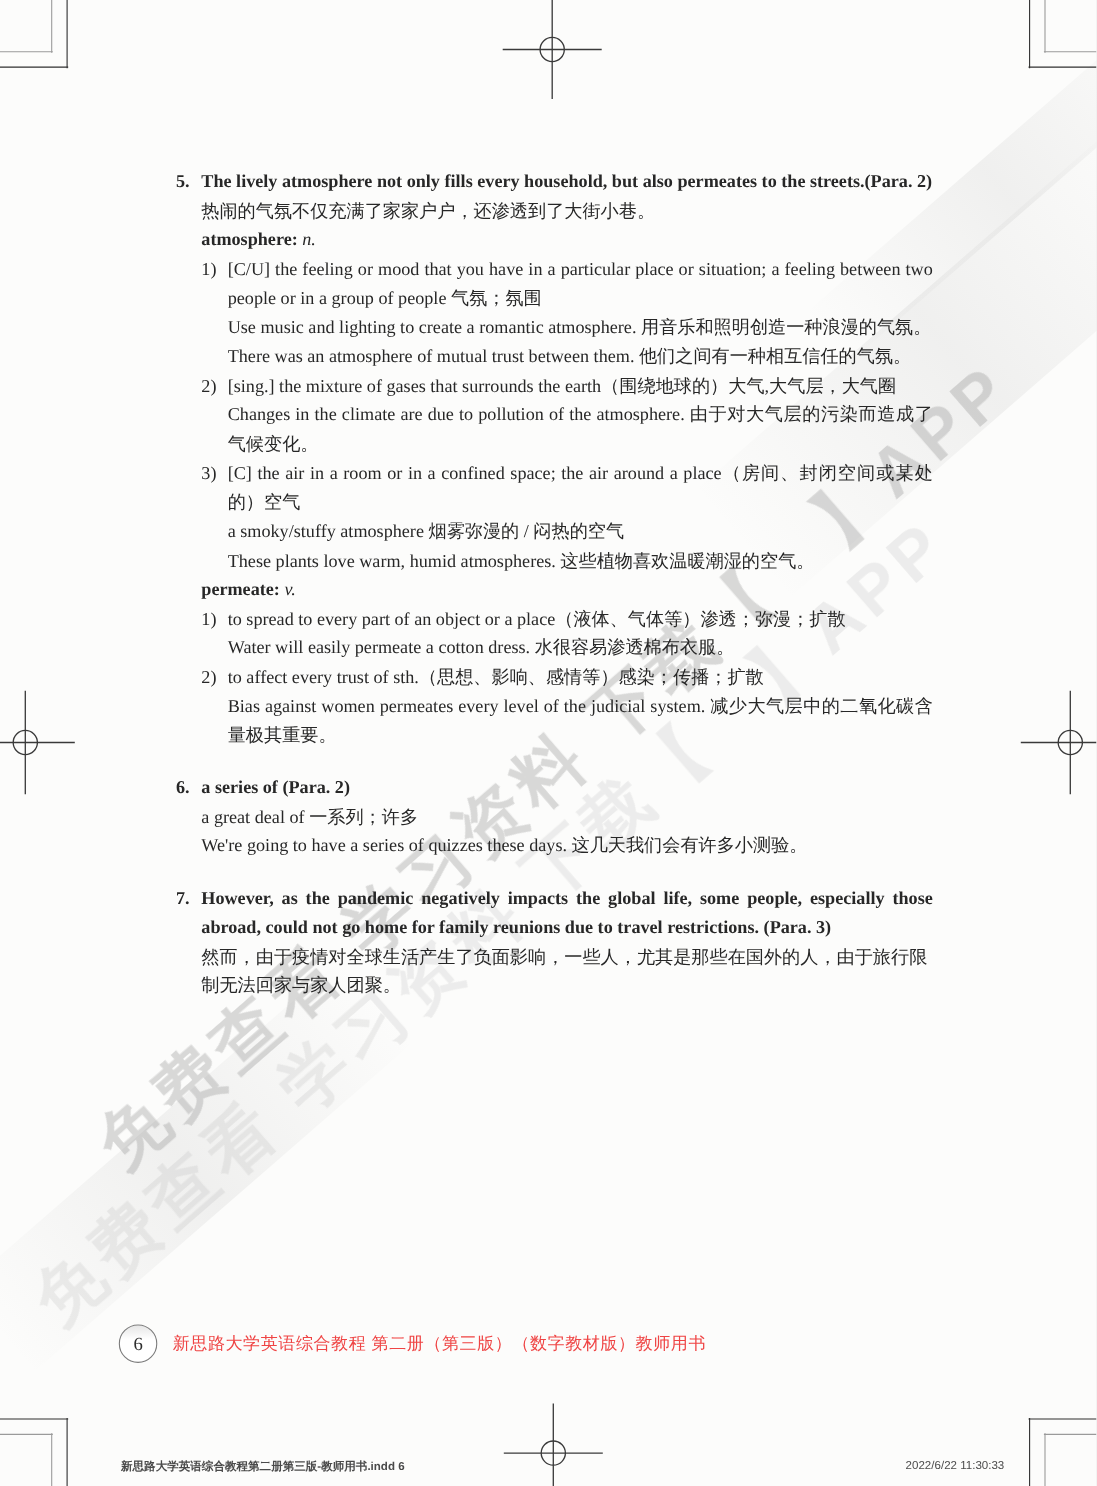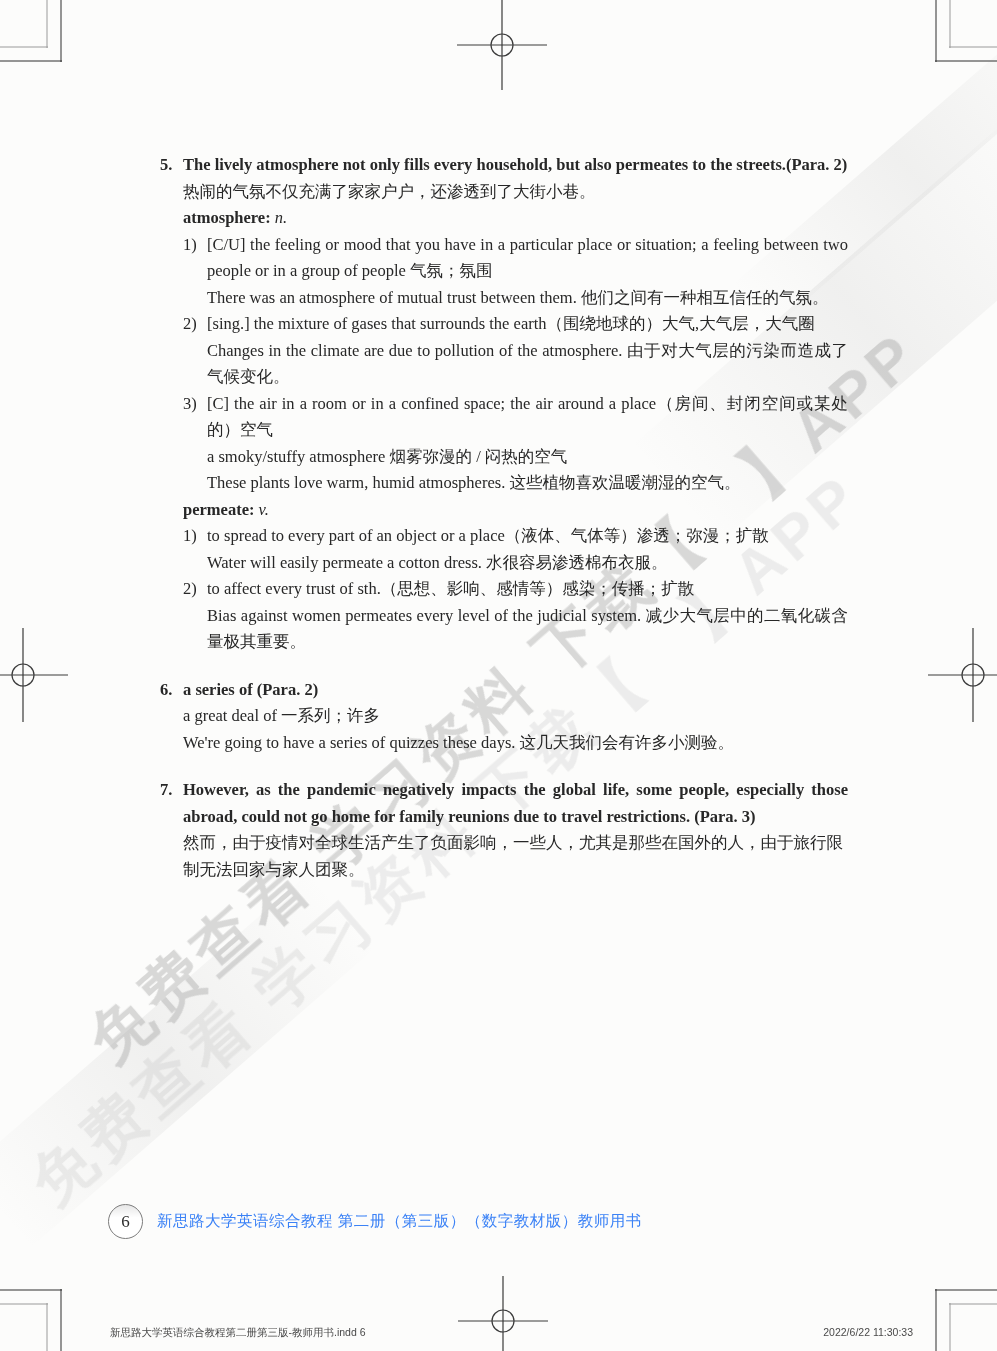--- a/index.html
+++ b/index.html
@@ -46,28 +46,28 @@
   .footer{
     position:absolute;left:108px;top:1204px;display:flex;align-items:center;gap:14px;
     font-family:"Liberation Sans","DejaVu Sans",sans-serif;
   }
   .page-circle{
     width:33px;height:33px;border:1.5px solid #7c7c7c;border-radius:50%;
     display:flex;align-items:center;justify-content:center;
     font-family:"Liberation Serif","DejaVu Serif",serif;font-size:17px;color:#2e2e2e;
     background:linear-gradient(to bottom,#e6e6e6 0%,#ffffff 38%);
   }
-  .footer-title{font-size:15.5px;color:#3b82f6;letter-spacing:.5px;}
+  .footer-title{font-size:15.5px;color:#ef4444;letter-spacing:.5px;}
   
   .printline{
     position:absolute;left:0;top:1326px;width:997px;height:16px;
     font-family:"Liberation Sans","DejaVu Sans",sans-serif;
     font-size:10.5px;color:#4a4a4a;
   }
-  .printline .file{position:absolute;left:110px;top:0;}
+  .printline .file{position:absolute;left:110px;top:0;font-weight:bold;}
   .printline .stamp{position:absolute;right:84px;top:0;text-align:right;}
 </style>
 </head>
 <body>
 
 <div class="sheet">
 
   <div class="streak s1"></div>
   <div class="streak s2"></div>
   <div class="streak s3"></div>
@@ -131,20 +131,21 @@
       <div class="item-body">
         <p class="heading">The lively atmosphere not only fills every household, but also permeates to the streets.(Para. 2)</p>
         <p class="cn">热闹的气氛不仅充满了家家户户，还渗透到了大街小巷。</p>
 
         <p class="entry-head"><span class="w">atmosphere:</span> <span class="pos">n.</span></p>
 
         <div class="sense">
           <div class="sense-num">1)</div>
           <div class="sense-body">
             <p class="def">[C/U] the feeling or mood that you have in a particular place or situation; a feeling between two people or in a group of people 气氛；氛围</p>
+            <p class="ex">Use music and lighting to create a romantic atmosphere. 用音乐和照明创造一种浪漫的气氛。</p>
             <p class="ex">There was an atmosphere of mutual trust between them. 他们之间有一种相互信任的气氛。</p>
           </div>
         </div>
 
         <div class="sense">
           <div class="sense-num">2)</div>
           <div class="sense-body">
             <p class="def">[sing.]  the mixture of gases that surrounds the earth（围绕地球的）大气,大气层，大气圈</p>
             <p class="ex">Changes in the climate are due to pollution of the atmosphere. 由于对大气层的污染而造成了气候变化。</p>
           </div>

